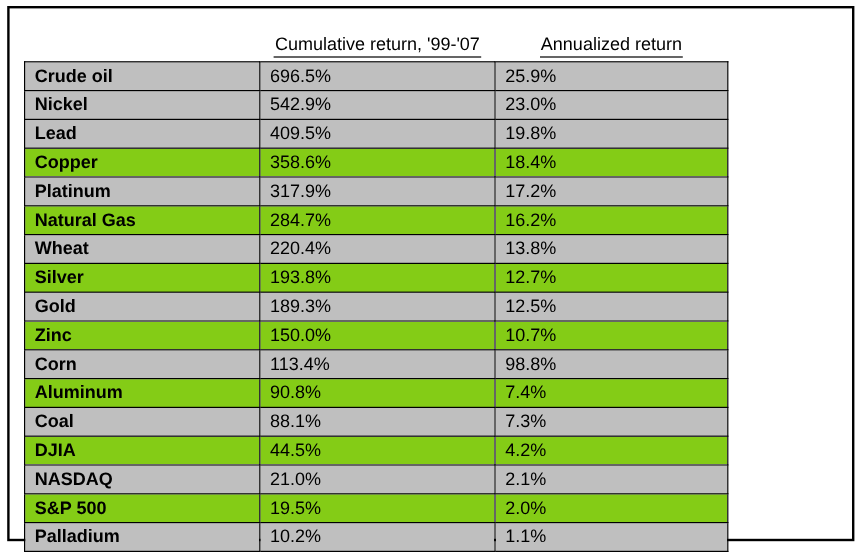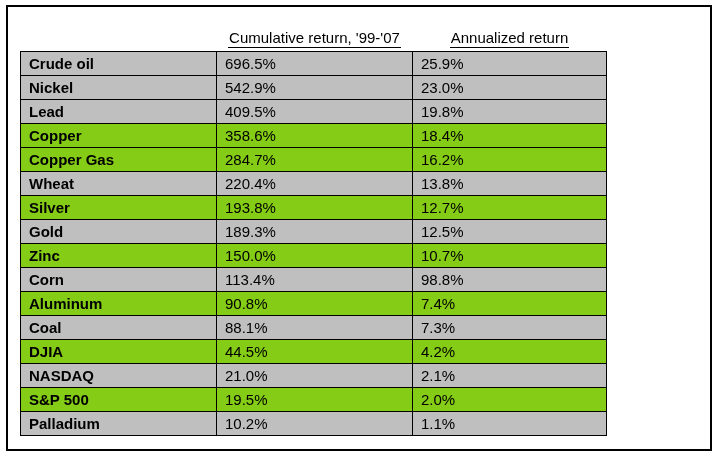--- a/index.html
+++ b/index.html
@@ -128,22 +128,27 @@
           <tr class="shaded">
             <td class="name">Lead</td>
             <td class="num">409.5%</td>
             <td class="num last">19.8%</td>
           </tr>
           <tr class="plain">
             <td class="name">Copper</td>
             <td class="num">358.6%</td>
             <td class="num last">18.4%</td>
           </tr>
-          <tr class="plain">
-            <td class="name">Copper Gas</td>
+          <tr class="shaded">
+            <td class="name">Platinum</td>
+            <td class="num">317.9%</td>
+            <td class="num last">17.2%</td>
+          </tr>
+          <tr class="plain">
+            <td class="name">Natural Gas</td>
             <td class="num">284.7%</td>
             <td class="num last">16.2%</td>
           </tr>
           <tr class="shaded">
             <td class="name">Wheat</td>
             <td class="num">220.4%</td>
             <td class="num last">13.8%</td>
           </tr>
           <tr class="plain">
             <td class="name">Silver</td>

